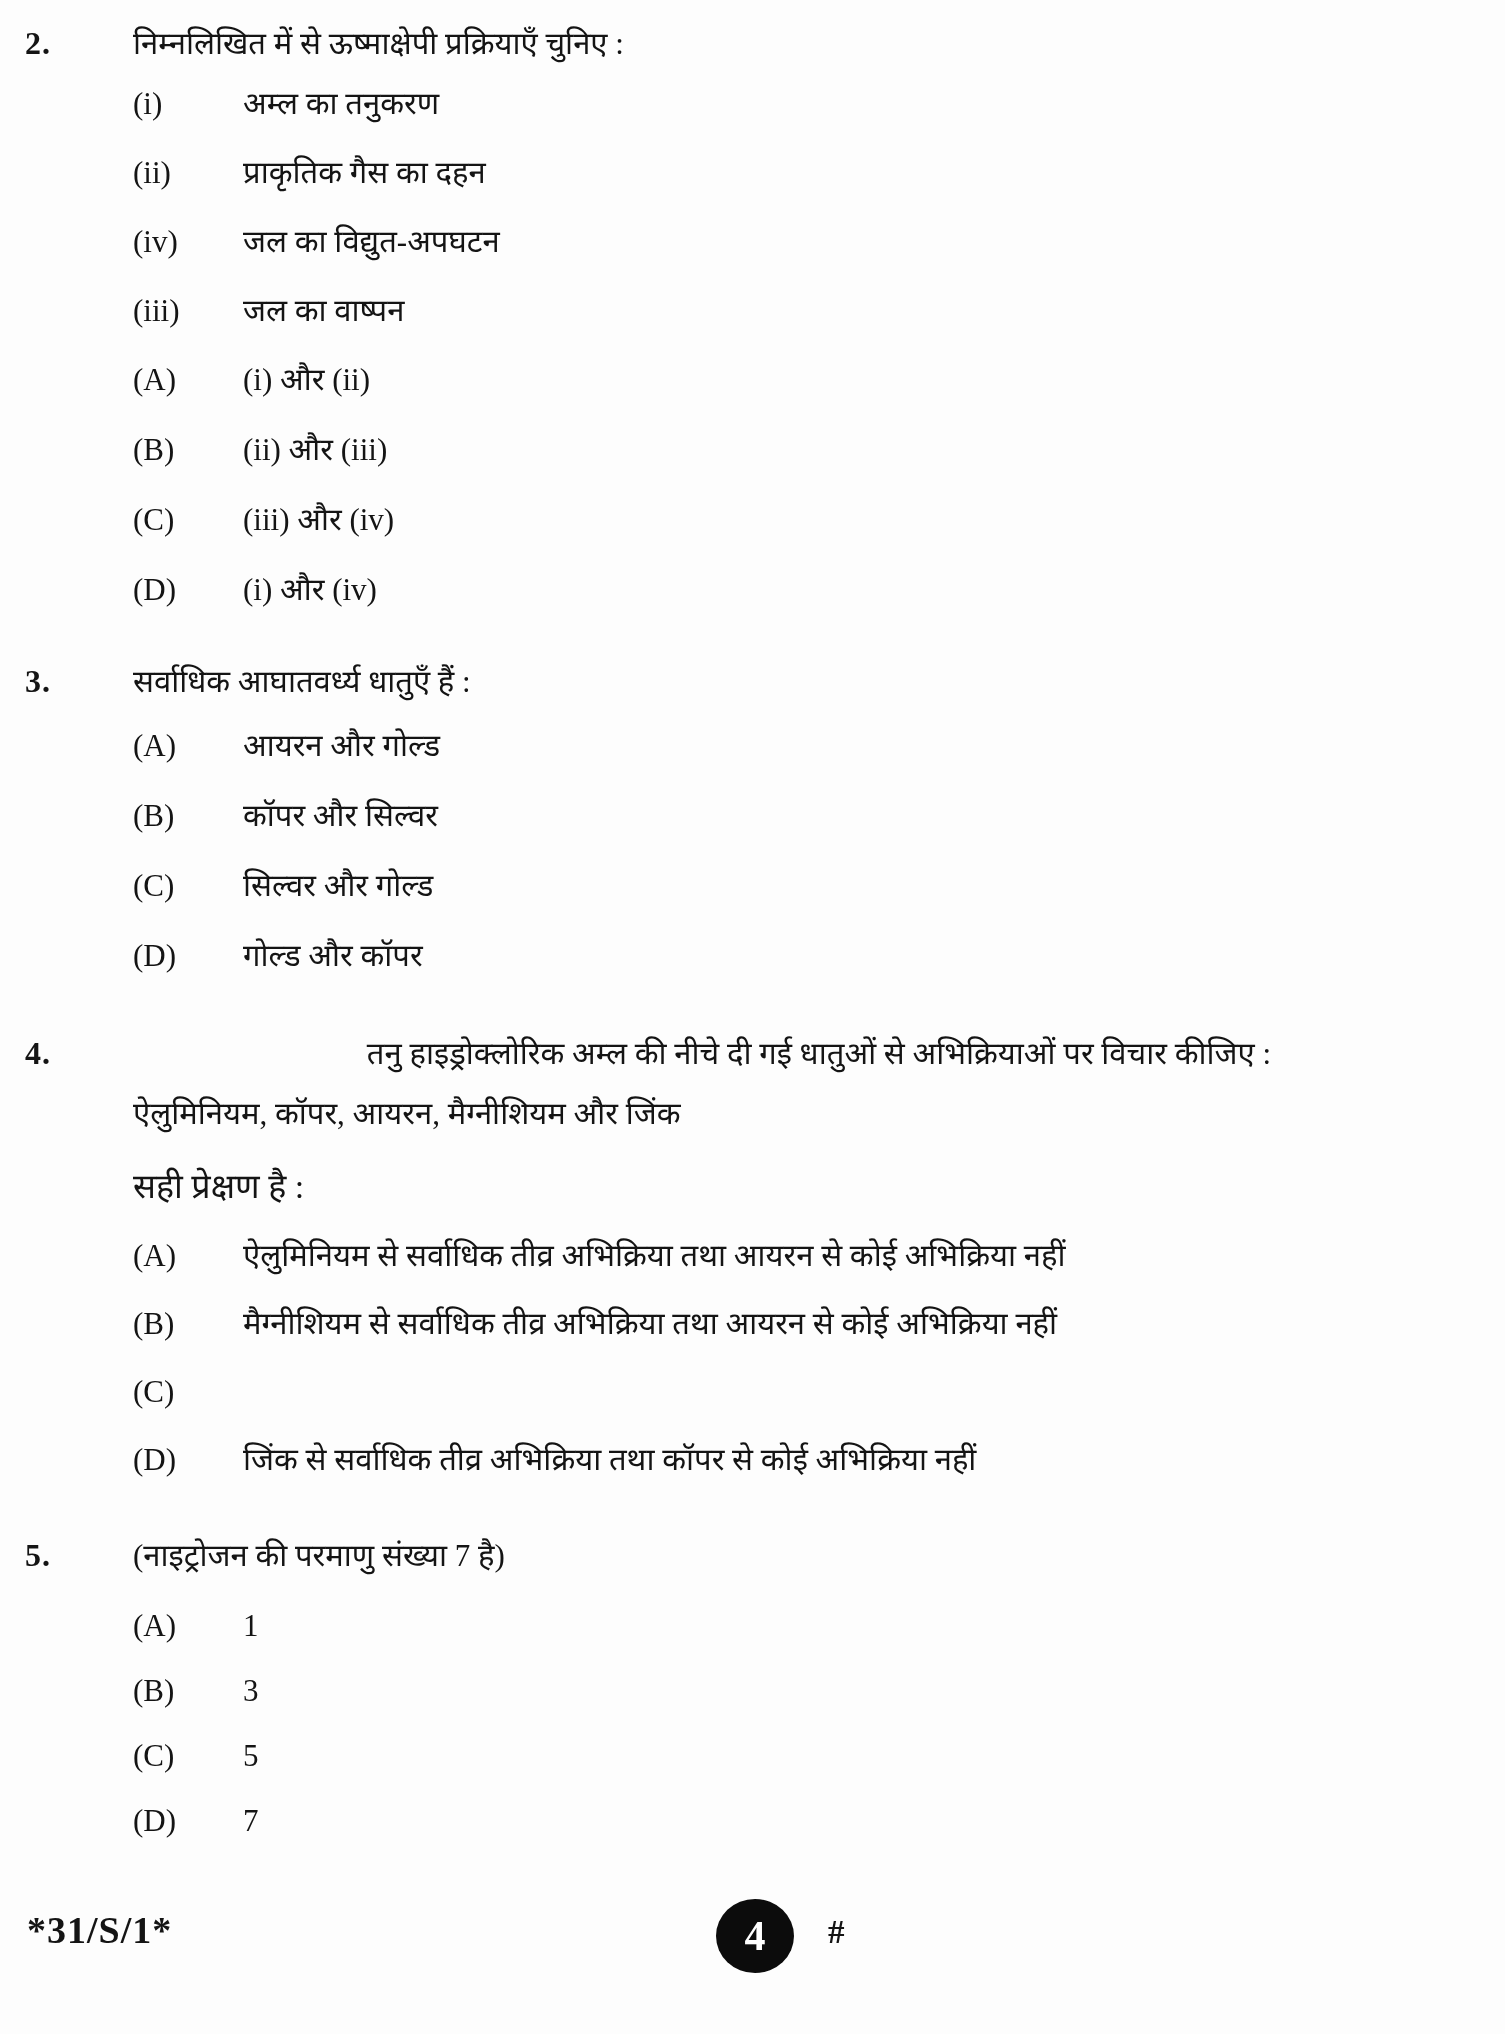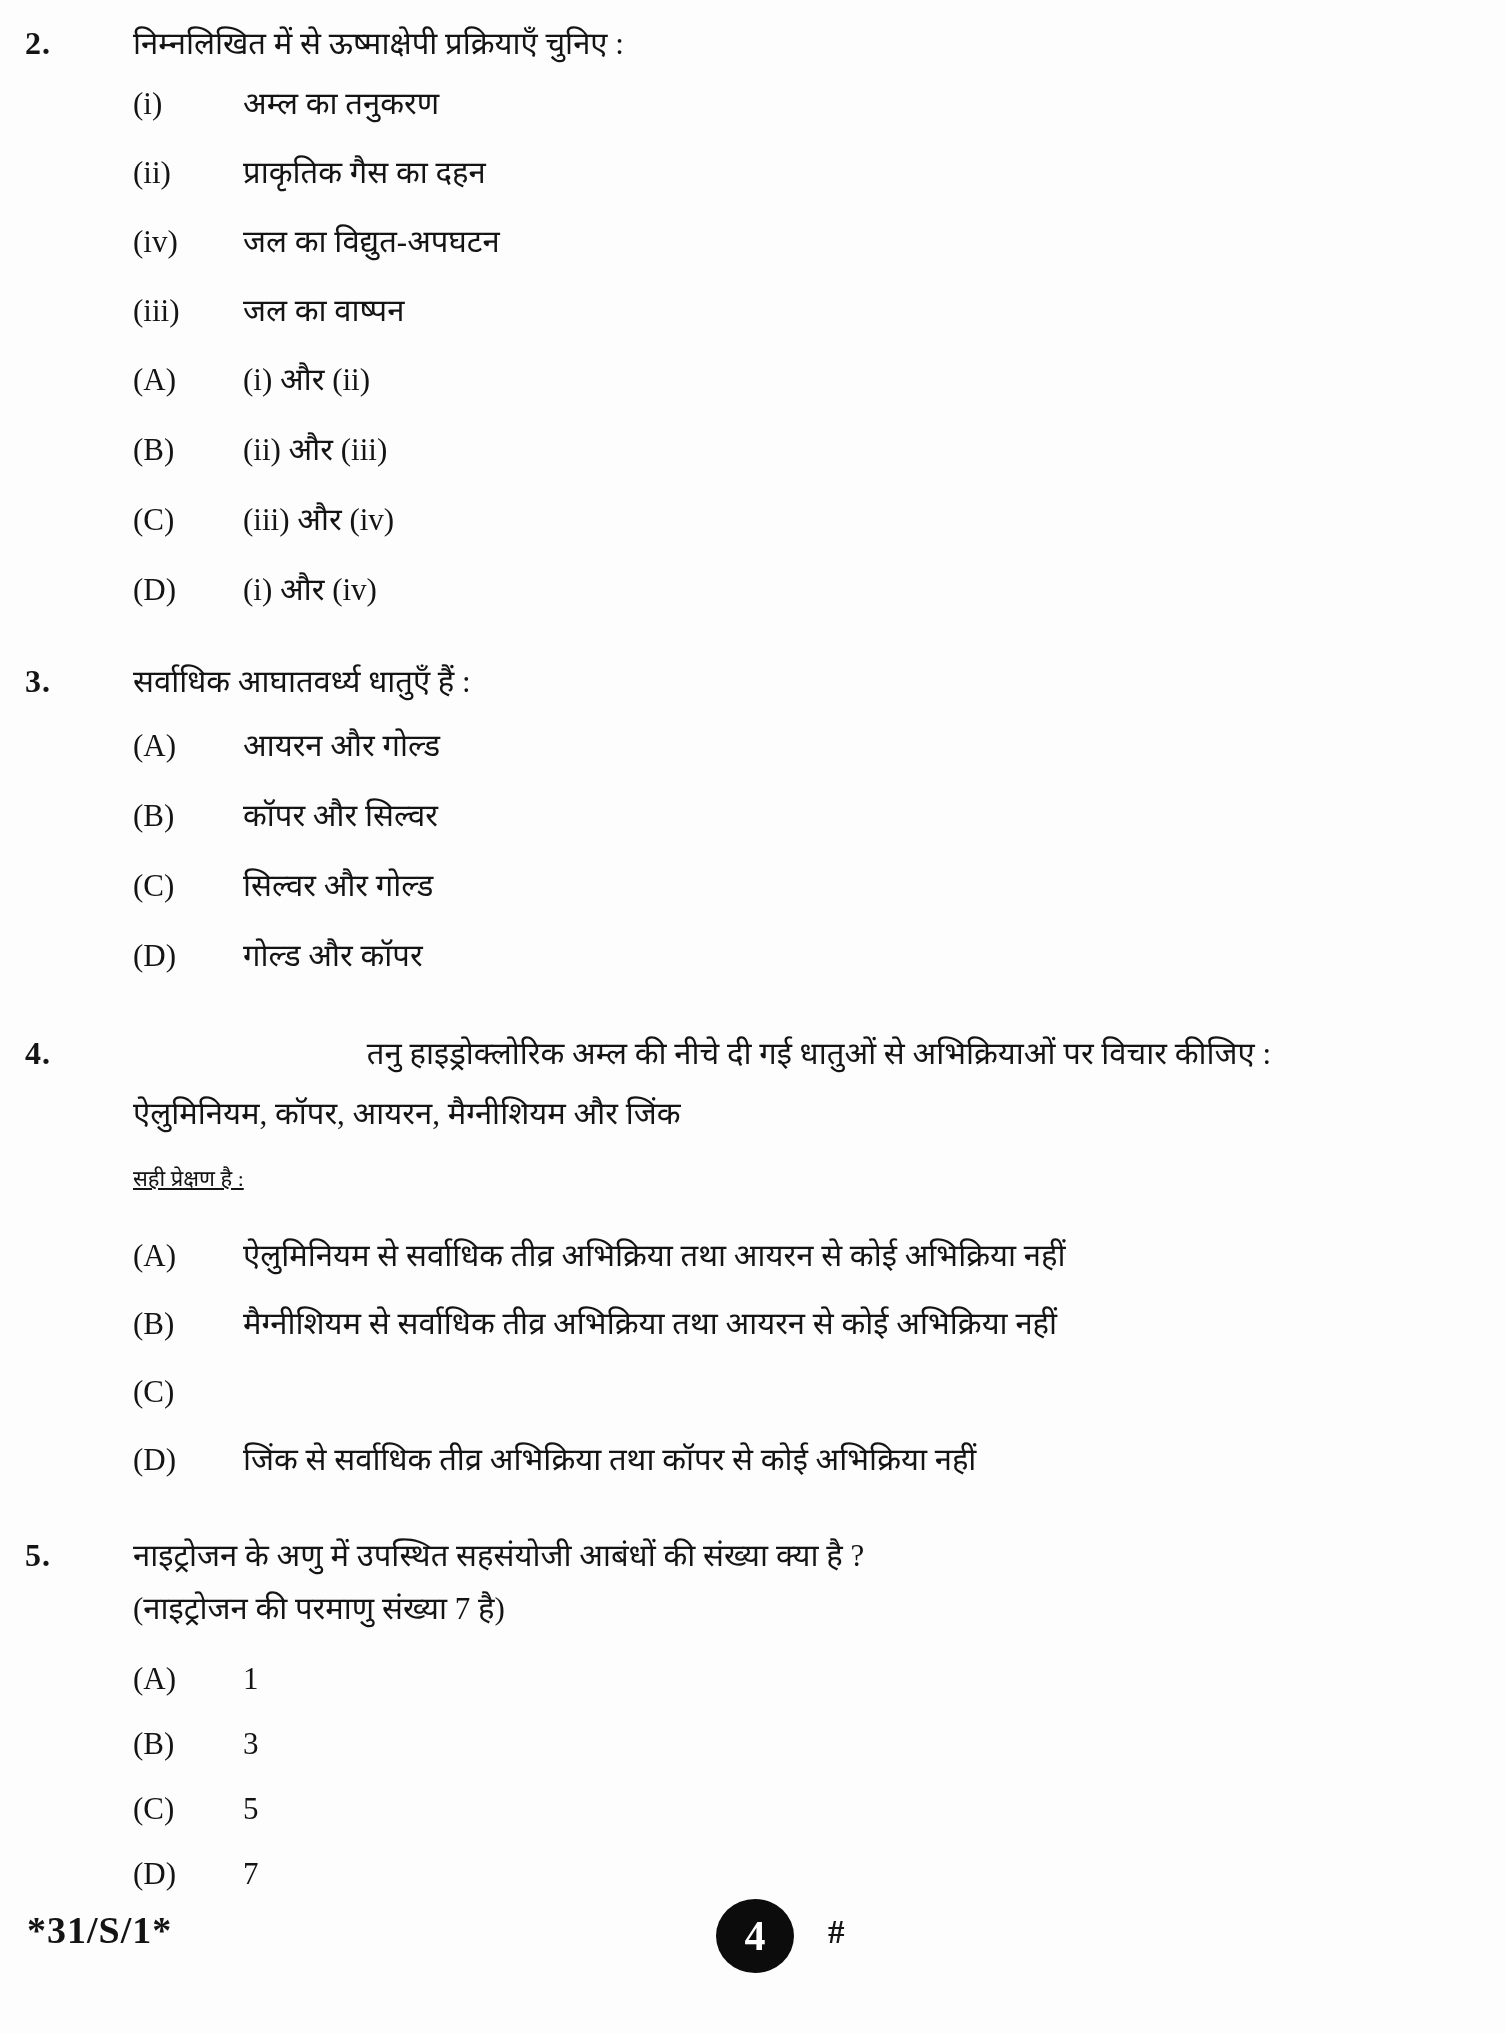--- a/index.html
+++ b/index.html
@@ -26,21 +26,21 @@
   .lbl{width:110px;flex:none;}
   .txt{flex:none;}
   
   #q-0 .line{height:60px;font-family:Liberation Serif, serif;}
   #q-0 .item{height:69px;}
   #q-0 .opt{height:70px;}
   #q-1 .line{height:64px;}
   #q-1 .opt{height:70px;}
   #q-2 .line-0{height:60px;text-align:center;}
   #q-2 .line-1{height:67px;font-family:Liberation Serif, serif;}
-  #q-2 .sub{height:75px;font-size:22px;white-space:nowrap;text-decoration:underline;}
+  #q-2 .sub{height:75px;font-size:34px;white-space:nowrap;}
   #q-2 .opt{height:68px;}
   #q-3 .line-0{height:53px;}
   #q-3 .line-1{height:70px;}
   #q-3 .opt{height:65px;}
   
   .footer-code{
     position:absolute;left:27px;top:1908px;
     font-size:38px;font-weight:bold;letter-spacing:1px;
   }
   .page-circle{
@@ -137,21 +137,20 @@
       </div>
       <div class="row opt">
         <span class="lbl">(D)</span>
         <span class="txt">जिंक से सर्वाधिक तीव्र अभिक्रिया तथा कॉपर से कोई अभिक्रिया नहीं</span>
       </div>
     </div>
   </div>
 <div class="q" id="q-3">
     <div class="qnum">5.</div>
     <div class="qbody">
-      <div class="line line-0">नाइट्रोजन के अणु में उपस्थित सहसंयोजी आबंधों की संख्या क्या है ?</div>
       <div class="line line-1">(नाइट्रोजन की परमाणु संख्या 7 है)</div>
       <div class="row opt">
         <span class="lbl">(A)</span>
         <span class="txt">1</span>
       </div>
       <div class="row opt">
         <span class="lbl">(B)</span>
         <span class="txt">3</span>
       </div>
       <div class="row opt">

